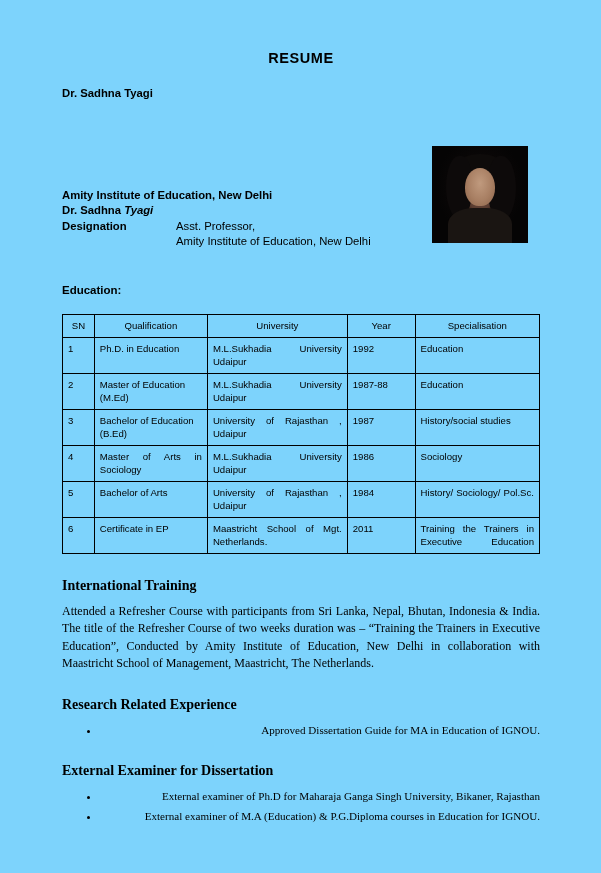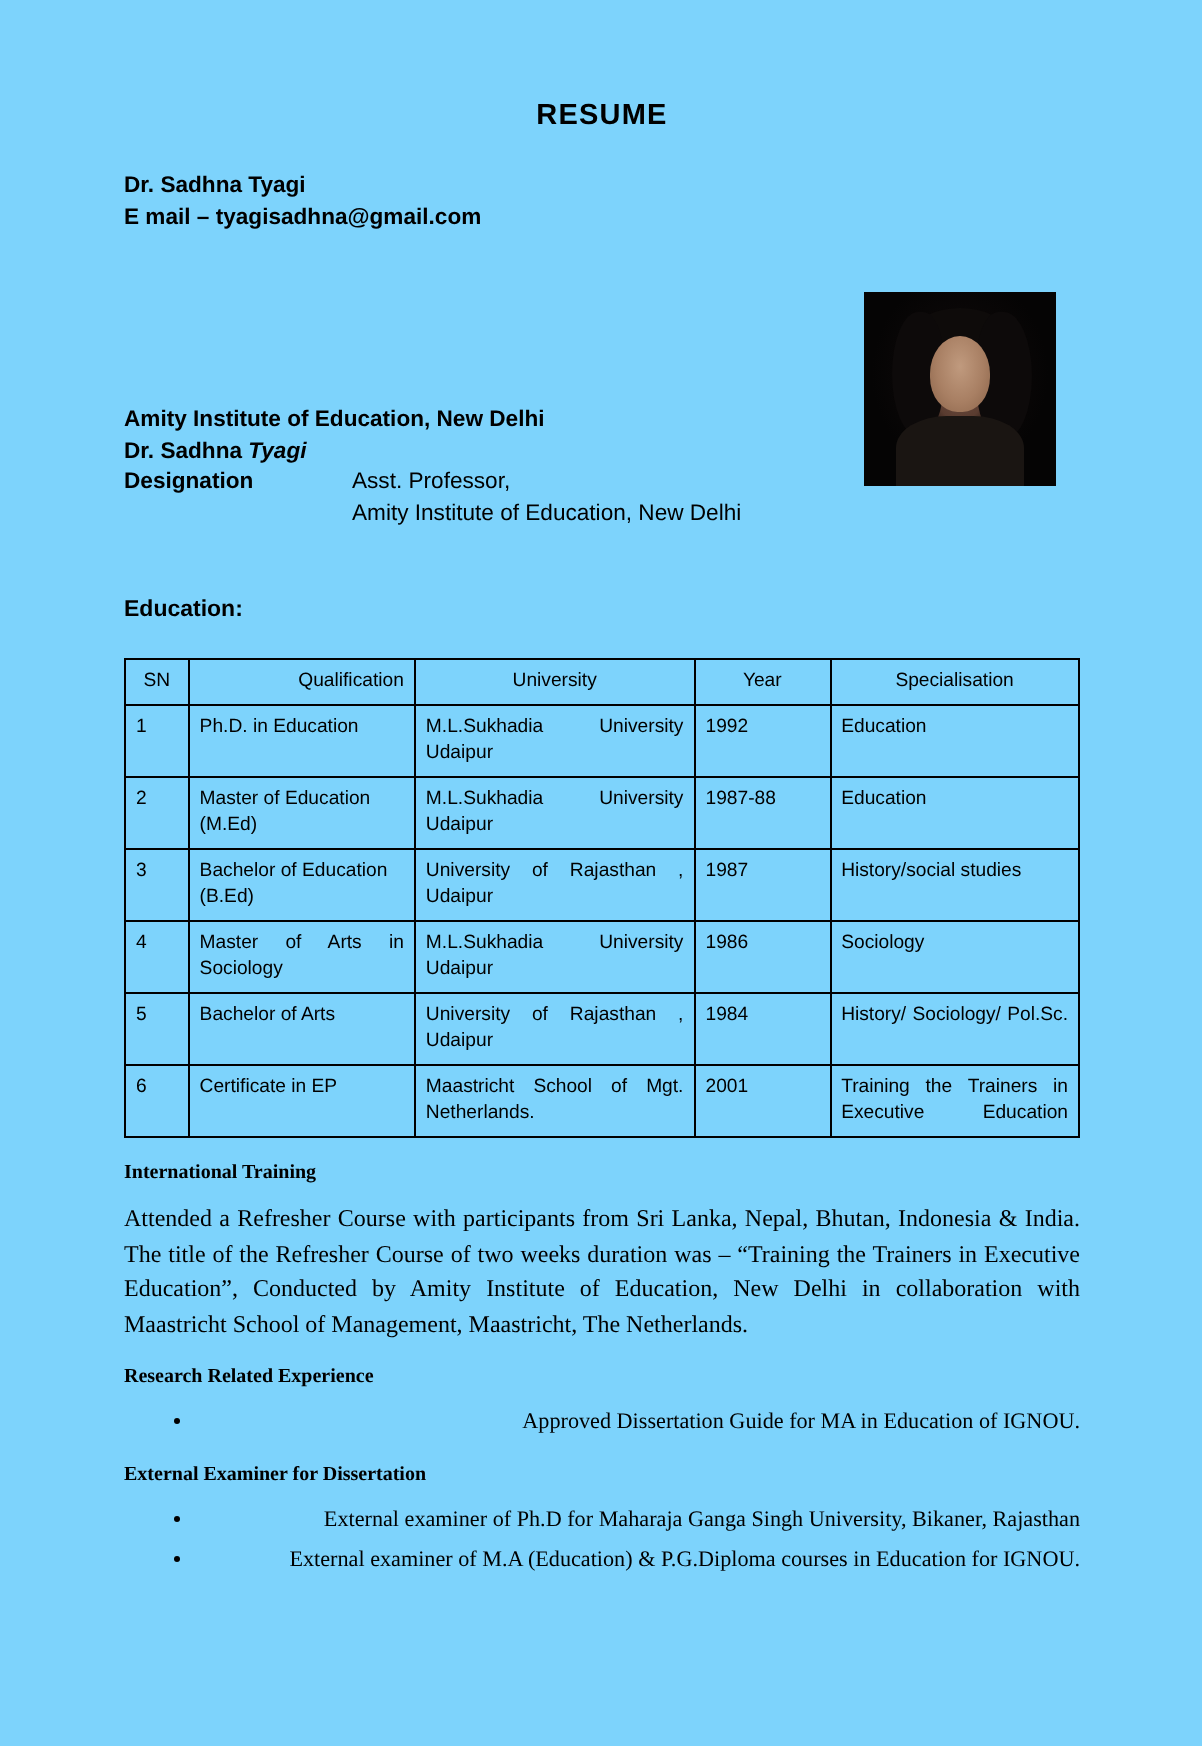--- a/index.html
+++ b/index.html
@@ -135,24 +135,24 @@
   table.edu thead td {
     text-align: center;
   }
   table.edu td.c-sn { width: 22px; }
   table.edu td.c-qual { width: 110px; }
   table.edu td.c-univ { width: 140px; }
   table.edu td.c-year { width: 62px; }
   table.edu td.c-spec { width: 122px; }
   .just { text-align: justify; text-align-last: justify; }
   .sub-head {
-    margin-top: 12px;
+    margin-top: 24px;
     font-family: "Liberation Serif", serif;
     font-weight: bold;
-    font-size: 10px;
+    font-size: 14px;
   }
   .para {
     margin-top: 9px;
     font-size: 12px;
     line-height: 17.5px;
     text-align: justify;
   }
   ul.bullets {
     margin: 8px 0 0 0;
     padding-left: 38px;
@@ -177,21 +177,20 @@
     <div class="face"></div>
     <div class="body"></div>
   </div>
 
   <div class="content">
 
     <div class="doc-title">RESUME</div>
 
     <div class="header-block">
       <div>Dr. Sadhna Tyagi</div>
-      <div>E mail – tyagisadhna@gmail.com</div>
     </div>
 
     <div class="section-gap-1"></div>
     <div style="height:56px"></div>
 
     <div class="org-block">
       <div class="org-name">Amity Institute of Education, New Delhi</div>
       <div class="person-line"><span>Dr. Sadhna </span><span class="ital">Tyagi</span></div>
       <div class="desig-row">
         <span class="desig-label">Designation</span>
@@ -199,21 +198,21 @@
       </div>
       <div class="desig-val2">Amity Institute of Education, New Delhi</div>
     </div>
 
     <div class="education-head">Education:</div>
 
     <table class="edu">
       <thead>
         <tr>
           <td class="c-sn">SN</td>
-          <td class="c-qual" style="text-align:right">Qualification</td>
+          <td class="c-qual" style="text-align:center">Qualification</td>
           <td class="c-univ">University</td>
           <td class="c-year">Year</td>
           <td class="c-spec">Specialisation</td>
         </tr>
       </thead>
       <tbody>
         <tr>
           <td class="c-sn">1</td>
           <td class="c-qual">Ph.D. in Education</td>
           <td class="c-univ just">M.L.Sukhadia University Udaipur</td>
@@ -245,21 +244,21 @@
           <td class="c-sn">5</td>
           <td class="c-qual">Bachelor of Arts</td>
           <td class="c-univ just">University of Rajasthan , Udaipur</td>
           <td class="c-year">1984</td>
           <td class="c-spec just">History/ Sociology/ Pol.Sc.</td>
         </tr>
         <tr>
           <td class="c-sn">6</td>
           <td class="c-qual">Certificate in EP</td>
           <td class="c-univ just">Maastricht School of Mgt. Netherlands.</td>
-          <td class="c-year">2001</td>
+          <td class="c-year">2011</td>
           <td class="c-spec just">Training the Trainers in Executive Education</td>
         </tr>
       </tbody>
     </table>
 
     <div class="sub-head">International Training</div>
     <div class="para">Attended a Refresher Course with participants from Sri Lanka, Nepal, Bhutan, Indonesia &amp; India. The title of the Refresher Course of two weeks duration was – “Training the Trainers in Executive Education”, Conducted by Amity Institute of Education, New Delhi  in collaboration with Maastricht School of Management,  Maastricht, The Netherlands.</div>
 
     <div class="sub-head">Research Related Experience</div>
     <ul class="bullets">

